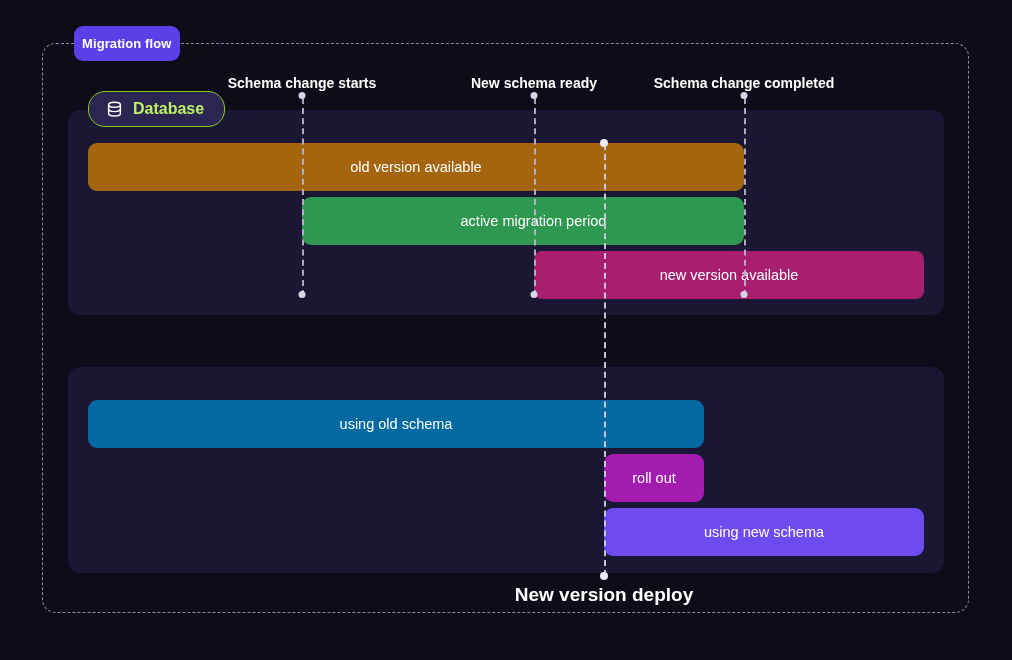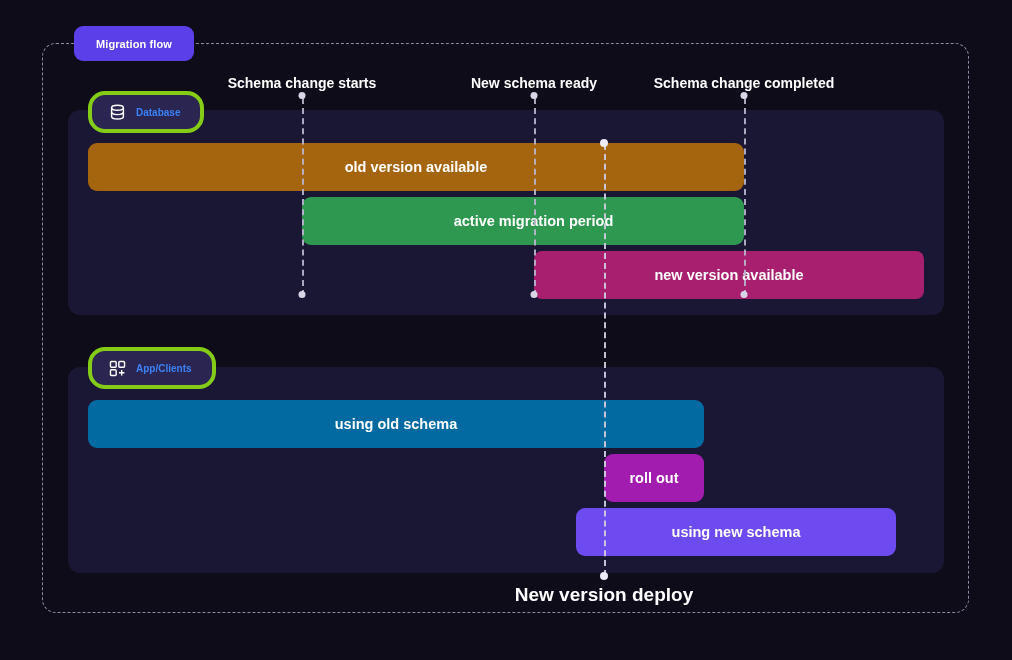--- a/index.html
+++ b/index.html
@@ -21,26 +21,26 @@
     border:1.5px dashed #8d8aa3;
     border-radius:14px;
     box-sizing:border-box;
   }
 
   
   .title-chip{
     position:absolute;
     left:74px;top:26px;
     height:35px;
-    padding:0 22px;
+    padding:0 8px;
     display:flex;align-items:center;
     background:#5b3fe8;
     border-radius:9px;
     color:#ffffff;
-    font-size:11px;
+    font-size:13px;
     font-weight:bold;
     letter-spacing:.1px;
     white-space:nowrap;
     z-index:40;
   }
 
   
   .panel{
     position:absolute;
     background:#1a1734;
@@ -49,24 +49,24 @@
   #panel-db{left:68px;top:110px;width:876px;height:205px;}
   #panel-app{left:68px;top:367px;width:876px;height:206px;}
 
   
   .lane-chip{
     position:absolute;
     height:34px;
     display:flex;align-items:center;gap:9px;
     padding:0 20px 0 16px;
     background:#2b2552;
-    border:4px solid #84cc16;
+    border:1px solid #84cc16;
     border-radius:17px;
-    color:#3b82f6;
-    font-size:10px;
+    color:#bef264;
+    font-size:16px;
     font-weight:bold;
     white-space:nowrap;
     z-index:30;
   }
   #chip-database{left:88px;top:91px;}
   #chip-app{left:88px;top:347px;}
   .lane-chip .ic{display:flex;align-items:center;justify-content:center;width:19px;height:19px;}
   .lane-chip .ic svg{display:block;}
 
   
@@ -120,21 +120,21 @@
   }
 
   
   .bar{
     position:absolute;
     height:48px;
     border-radius:9px;
     display:flex;align-items:center;justify-content:center;
     color:#ffffff;
     font-size:14.5px;
-    font-weight:bold;
+    font-weight:normal;
     white-space:nowrap;
     z-index:10;
     box-sizing:border-box;
   }
 </style>
 </head>
 <body>
 
 <div id="stage">
 
@@ -151,31 +151,20 @@
     <span class="ic">
       <svg width="19" height="19" viewBox="0 0 20 20" fill="none" stroke="#ffffff" stroke-width="1.5">
         <ellipse cx="10" cy="5" rx="6.2" ry="2.6"></ellipse>
         <path d="M3.8 5v4.6c0 1.44 2.78 2.6 6.2 2.6s6.2-1.16 6.2-2.6V5"></path>
         <path d="M3.8 9.6v4.6c0 1.44 2.78 2.6 6.2 2.6s6.2-1.16 6.2-2.6V9.6"></path>
       </svg>
     </span>
     <span>Database</span>
   </div>
 
-  <div class="lane-chip" id="chip-app">
-    <span class="ic">
-      <svg width="19" height="19" viewBox="0 0 20 20" fill="none" stroke="#ffffff" stroke-width="1.5">
-        <rect x="2.6" y="2.6" width="6" height="6" rx="1"></rect>
-        <rect x="11.4" y="2.6" width="6" height="6" rx="1"></rect>
-        <rect x="2.6" y="11.4" width="6" height="6" rx="1"></rect>
-        <path d="M14.4 11.6v5.8M11.5 14.5h5.8"></path>
-      </svg>
-    </span>
-    <span>App/Clients</span>
-  </div>
 
   <div id="markers-layer">
       <div class="marker-label" style="left: 302px; top: 75px;">Schema change starts</div>
       <div class="marker-dot" style="left: 302px; top: 92px;"></div>
       <div class="marker-line" style="left: 302px; top: 98px; height: 198px;"></div>
       <div class="marker-dot" style="left: 302px; top: 291px;"></div>
       <div class="marker-label" style="left: 534px; top: 75px;">New schema ready</div>
       <div class="marker-dot" style="left: 534px; top: 92px;"></div>
       <div class="marker-line" style="left: 534px; top: 98px; height: 198px;"></div>
       <div class="marker-dot" style="left: 534px; top: 291px;"></div>
@@ -193,21 +182,21 @@
       </div>
       <div class="bar" style="left: 534px; top: 251px; width: 390px; background: rgb(168, 31, 112); border-radius: 8px;">
         <span>new version available</span>
       </div>
       <div class="bar" style="left: 88px; top: 400px; width: 616px; background: #0369a1;">
         <span>using old schema</span>
       </div>
       <div class="bar" style="left: 604px; top: 454px; width: 100px; background: #a21caf;">
         <span>roll out</span>
       </div>
-      <div class="bar" style="left: 576px; top: 508px; width: 320px; background: rgb(109, 75, 240);">
+      <div class="bar" style="left: 604px; top: 508px; width: 320px; background: rgb(109, 75, 240);">
         <span>using new schema</span>
       </div>
     </div>
   <div id="deploy-layer">
       <div class="deploy-dot" style="left: 604px; top: 139px;"></div>
       <div class="deploy-line" style="left: 604px; top: 144px; height: 432px;"></div>
       <div class="deploy-dot" style="left: 604px; top: 572px;"></div>
       <div class="deploy-label" style="left: 604px; top: 584px;">New version deploy</div>
     </div>
 

